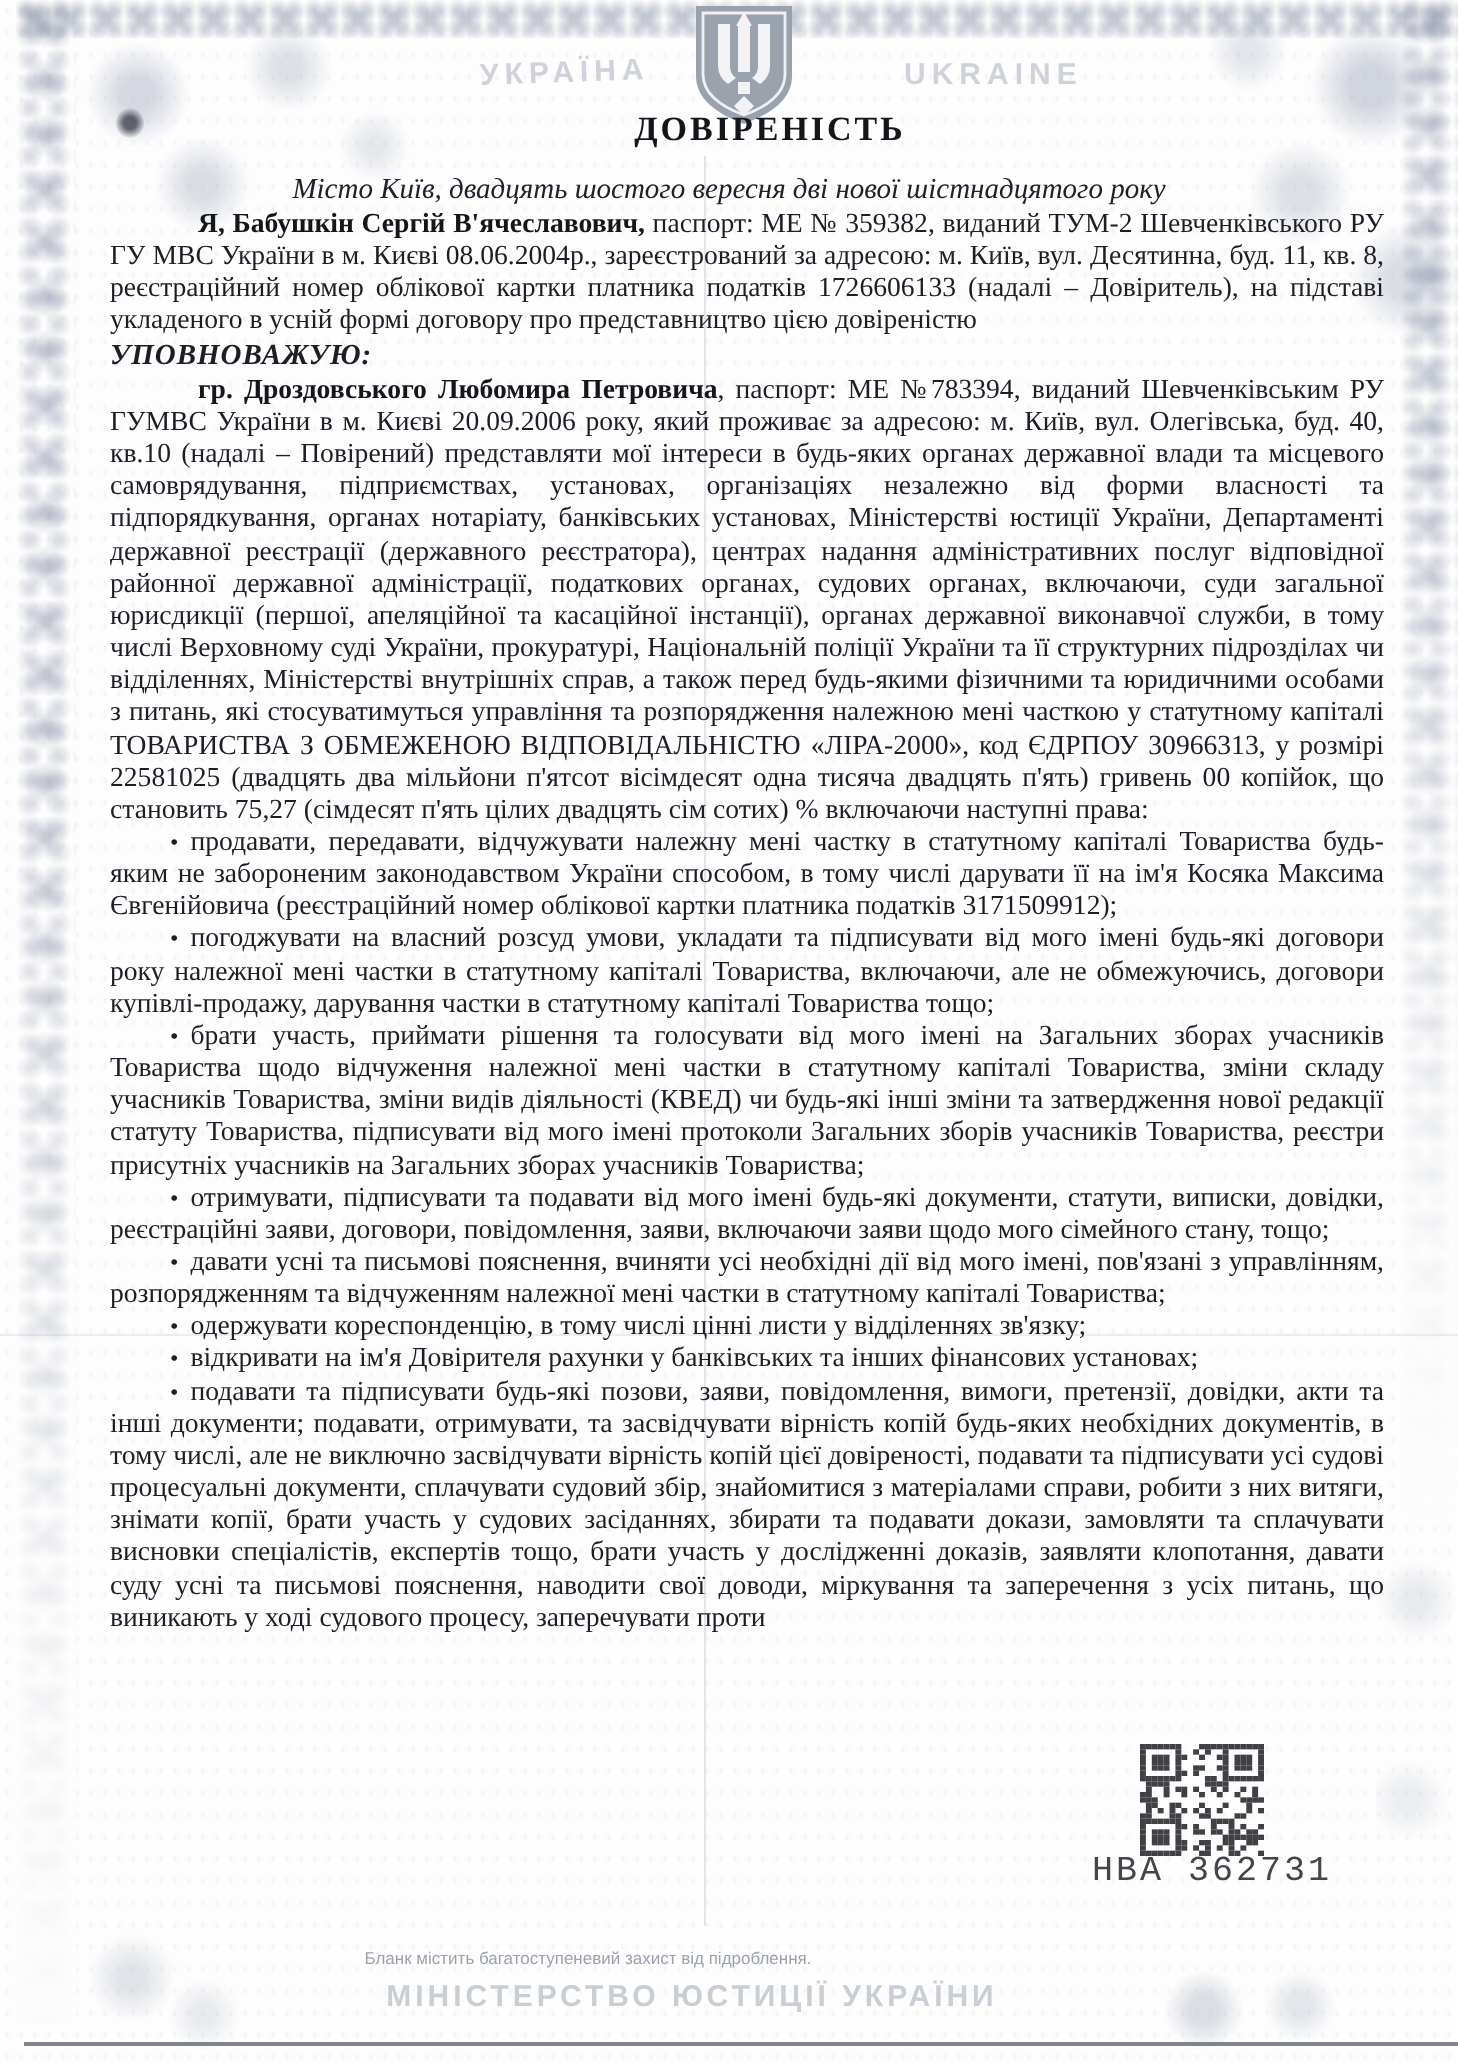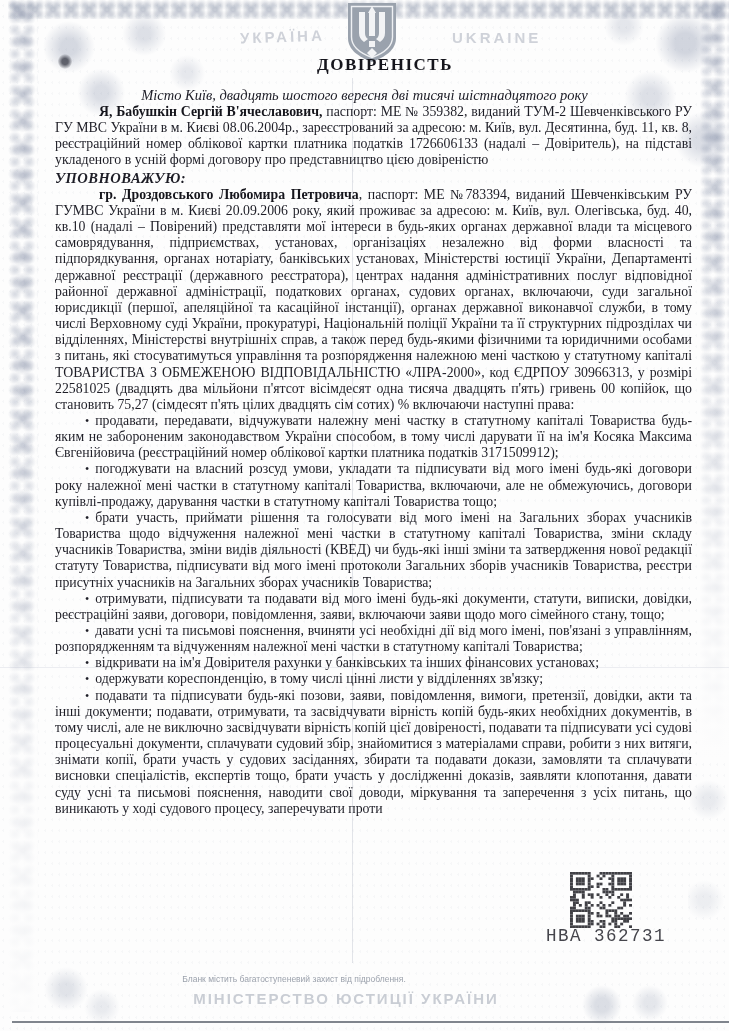--- a/index.html
+++ b/index.html
@@ -138,36 +138,36 @@
       <path d="M26 4 L30 11 H22 Z"></path>
       <path d="M23 9 H29 V34 H23 Z"></path>
       <path d="M13 10 H19 V31 Q19 35 22 37 L18 40 Q13 36.5 13 31 Z"></path>
       <path d="M33 10 H39 V31 Q39 36.5 34 40 L30 37 Q33 35 33 31 Z"></path>
       <path d="M23 39 H29 V45 H23 Z"></path>
       <path d="M26 46 L31 51 L26 56 L21 51 Z"></path>
     </g>
   </svg>
 
   <h1 class="title">ДОВІРЕНІСТЬ</h1>
-  <div class="dateline">Місто Київ, двадцять шостого вересня дві тисячі шістнадцятого року</div>
+  <div class="dateline">Місто Київ, двадцять шостого вересня дві нової шістнадцятого року</div>
 
   <div class="body-text">
     <p class="p-indent"><b>Я, Бабушкін Сергій В'ячеславович,</b><span> паспорт: МЕ № 359382, виданий ТУМ-2 Шевченківського РУ ГУ МВС України в м. Києві 08.06.2004р., зареєстрований за адресою: м. Київ, вул. Десятинна, буд. 11, кв. 8, реєстраційний номер облікової картки платника податків 1726606133 (надалі – Довіритель), на підставі укладеного в усній формі договору про представництво цією довіреністю</span></p>
 
     <p class="authorize">УПОВНОВАЖУЮ:</p>
 
     <p class="p-indent"><b>гр. Дроздовського Любомира Петровича</b><span>, паспорт: МЕ №783394, виданий Шевченківським РУ ГУМВС України в м. Києві 20.09.2006 року, який проживає за адресою: м. Київ, вул. Олегівська, буд. 40, кв.10 (надалі – Повірений) представляти мої інтереси в будь-яких органах державної влади та місцевого самоврядування, підприємствах, установах, організаціях незалежно від форми власності та підпорядкування, органах нотаріату, банківських установах, Міністерстві юстиції України, Департаменті державної реєстрації (державного реєстратора), центрах надання адміністративних послуг відповідної районної державної адміністрації, податкових органах, судових органах, включаючи, суди загальної юрисдикції (першої, апеляційної та касаційної інстанції), органах державної виконавчої служби, в тому числі Верховному суді України, прокуратурі, Національній поліції України та її структурних підрозділах чи відділеннях, Міністерстві внутрішніх справ, а також перед будь-якими фізичними та юридичними особами з питань, які стосуватимуться управління та розпорядження належною мені часткою у статутному капіталі ТОВАРИСТВА З ОБМЕЖЕНОЮ ВІДПОВІДАЛЬНІСТЮ «ЛІРА-2000», код ЄДРПОУ 30966313, у розмірі 22581025 (двадцять два мільйони п'ятсот вісімдесят одна тисяча двадцять п'ять) гривень 00 копійок, що становить 75,27 (сімдесят п'ять цілих двадцять сім сотих) % включаючи наступні права:</span></p>
 
     <p class="bullet"><span class="b">•</span><span>продавати, передавати, відчужувати належну мені частку в статутному капіталі Товариства будь-яким не забороненим законодавством України способом, в тому числі дарувати її на ім'я Косяка Максима Євгенійовича (реєстраційний номер облікової картки платника податків 3171509912);</span></p>
     <p class="bullet"><span class="b">•</span><span>погоджувати на власний розсуд умови, укладати та підписувати від мого імені будь-які договори року належної мені частки в статутному капіталі Товариства, включаючи, але не обмежуючись, договори купівлі-продажу, дарування частки в статутному капіталі Товариства тощо;</span></p>
     <p class="bullet"><span class="b">•</span><span>брати участь, приймати рішення та голосувати від мого імені на Загальних зборах учасників Товариства щодо відчуження належної мені частки в статутному капіталі Товариства, зміни складу учасників Товариства, зміни видів діяльності (КВЕД) чи будь-які інші зміни та затвердження нової редакції статуту Товариства, підписувати від мого імені протоколи Загальних зборів учасників Товариства, реєстри присутніх учасників на Загальних зборах учасників Товариства;</span></p>
     <p class="bullet"><span class="b">•</span><span>отримувати, підписувати та подавати від мого імені будь-які документи, статути, виписки, довідки, реєстраційні заяви, договори, повідомлення, заяви, включаючи заяви щодо мого сімейного стану, тощо;</span></p>
     <p class="bullet"><span class="b">•</span><span>давати усні та письмові пояснення, вчиняти усі необхідні дії від мого імені, пов'язані з управлінням, розпорядженням та відчуженням належної мені частки в статутному капіталі Товариства;</span></p>
+    <p class="bullet"><span class="b">•</span><span>одержувати кореспонденцію, в тому числі цінні листи у відділеннях зв'язку;</span></p>
     <p class="bullet"><span class="b">•</span><span>відкривати на ім'я Довірителя рахунки у банківських та інших фінансових установах;</span></p>
-    <p class="bullet"><span class="b">•</span><span>одержувати кореспонденцію, в тому числі цінні листи у відділеннях зв'язку;</span></p>
     <p class="bullet"><span class="b">•</span><span>подавати та підписувати будь-які позови, заяви, повідомлення, вимоги, претензії, довідки, акти та інші документи; подавати, отримувати, та засвідчувати вірність копій будь-яких необхідних документів, в тому числі, але не виключно засвідчувати вірність копій цієї довіреності, подавати та підписувати усі судові процесуальні документи, сплачувати судовий збір, знайомитися з матеріалами справи, робити з них витяги, знімати копії, брати участь у судових засіданнях, збирати та подавати докази, замовляти та сплачувати висновки спеціалістів, експертів тощо, брати участь у дослідженні доказів, заявляти клопотання, давати суду усні та письмові пояснення, наводити свої доводи, міркування та заперечення з усіх питань, що виникають у ході судового процесу, заперечувати проти</span></p>
   </div>
 
   <svg id="qr" class="qr" width="62" height="56" viewBox="0 0 63 63" preserveAspectRatio="none" fill="#26262c" xmlns="http://www.w3.org/2000/svg">
       <rect x="0" y="0" width="3" height="3"></rect>
       <rect x="3" y="0" width="3" height="3"></rect>
       <rect x="6" y="0" width="3" height="3"></rect>
       <rect x="9" y="0" width="3" height="3"></rect>
       <rect x="12" y="0" width="3" height="3"></rect>
       <rect x="15" y="0" width="3" height="3"></rect>

